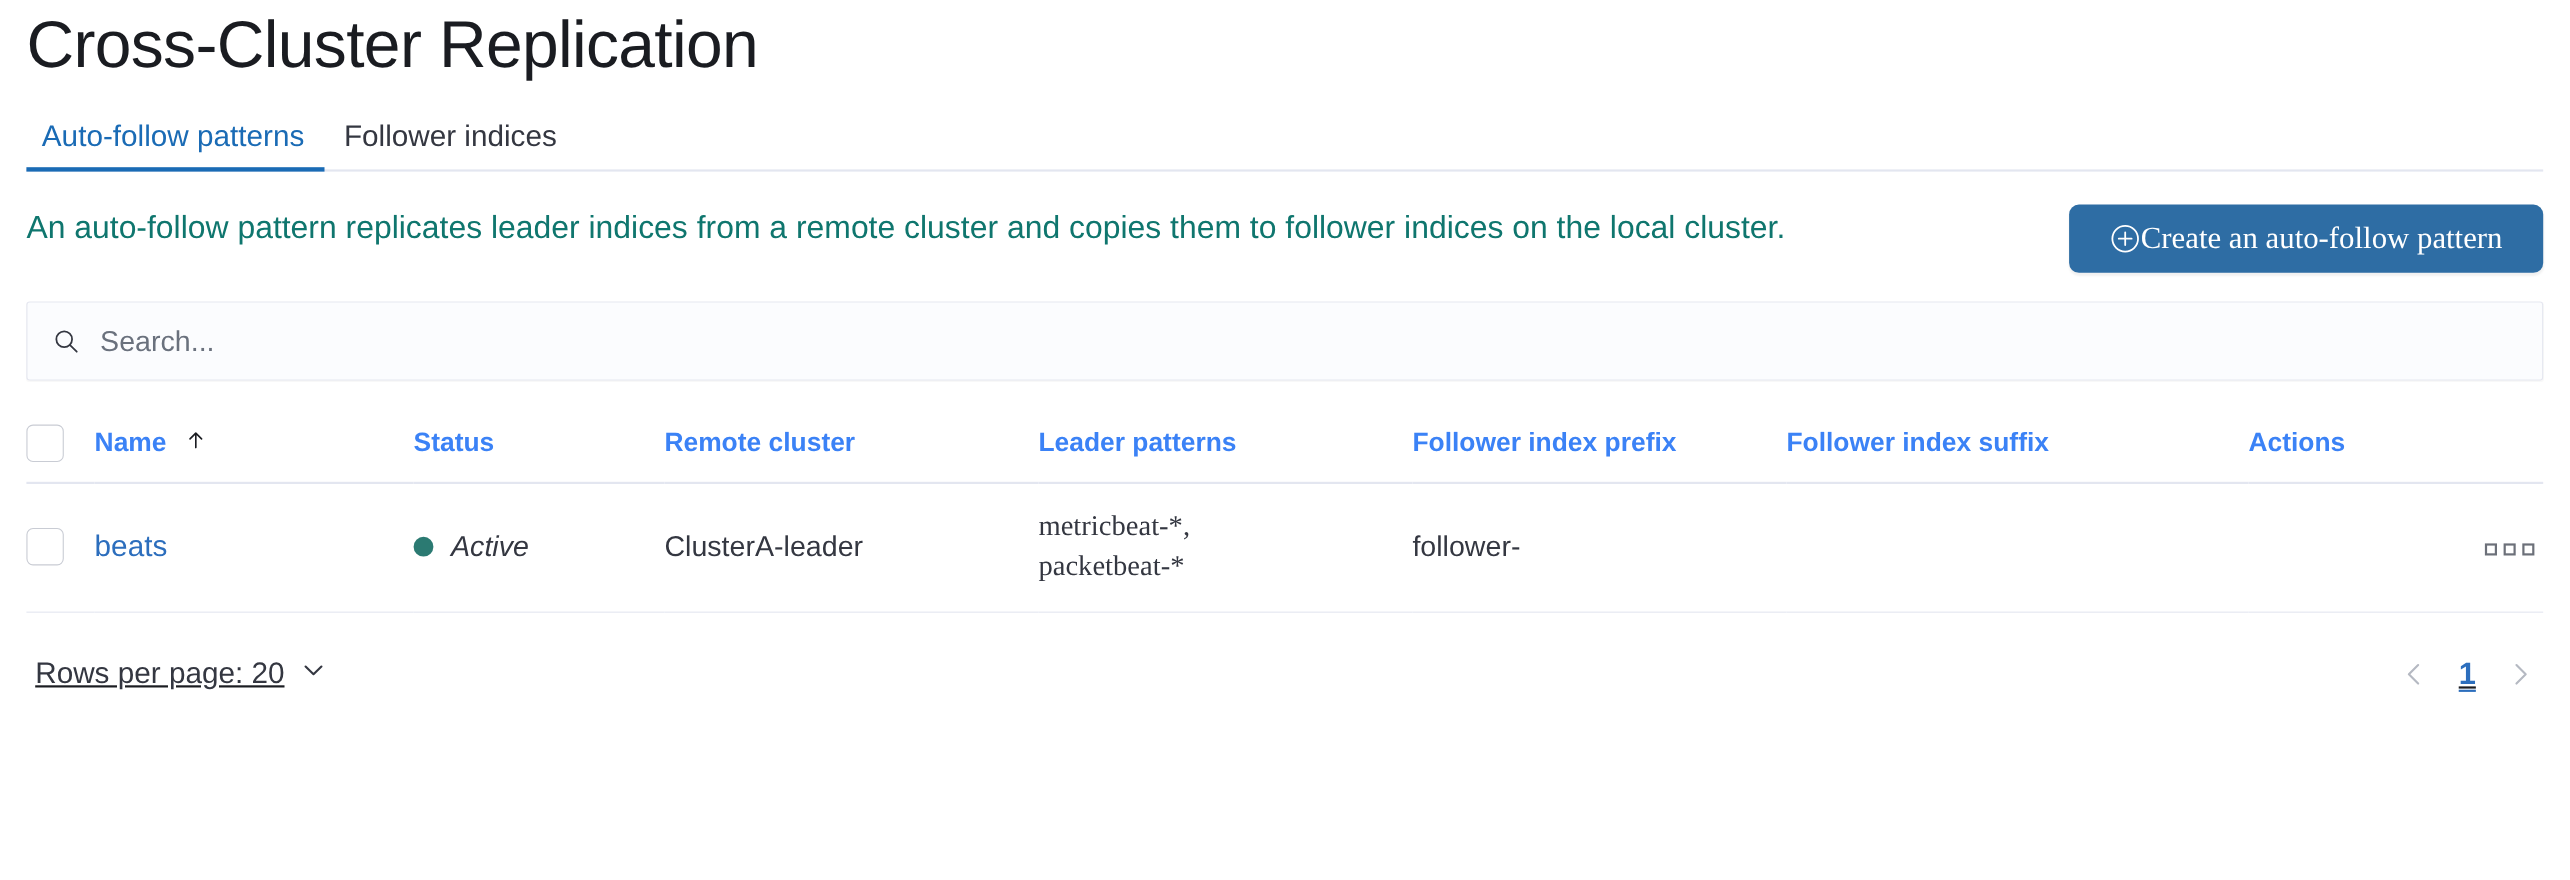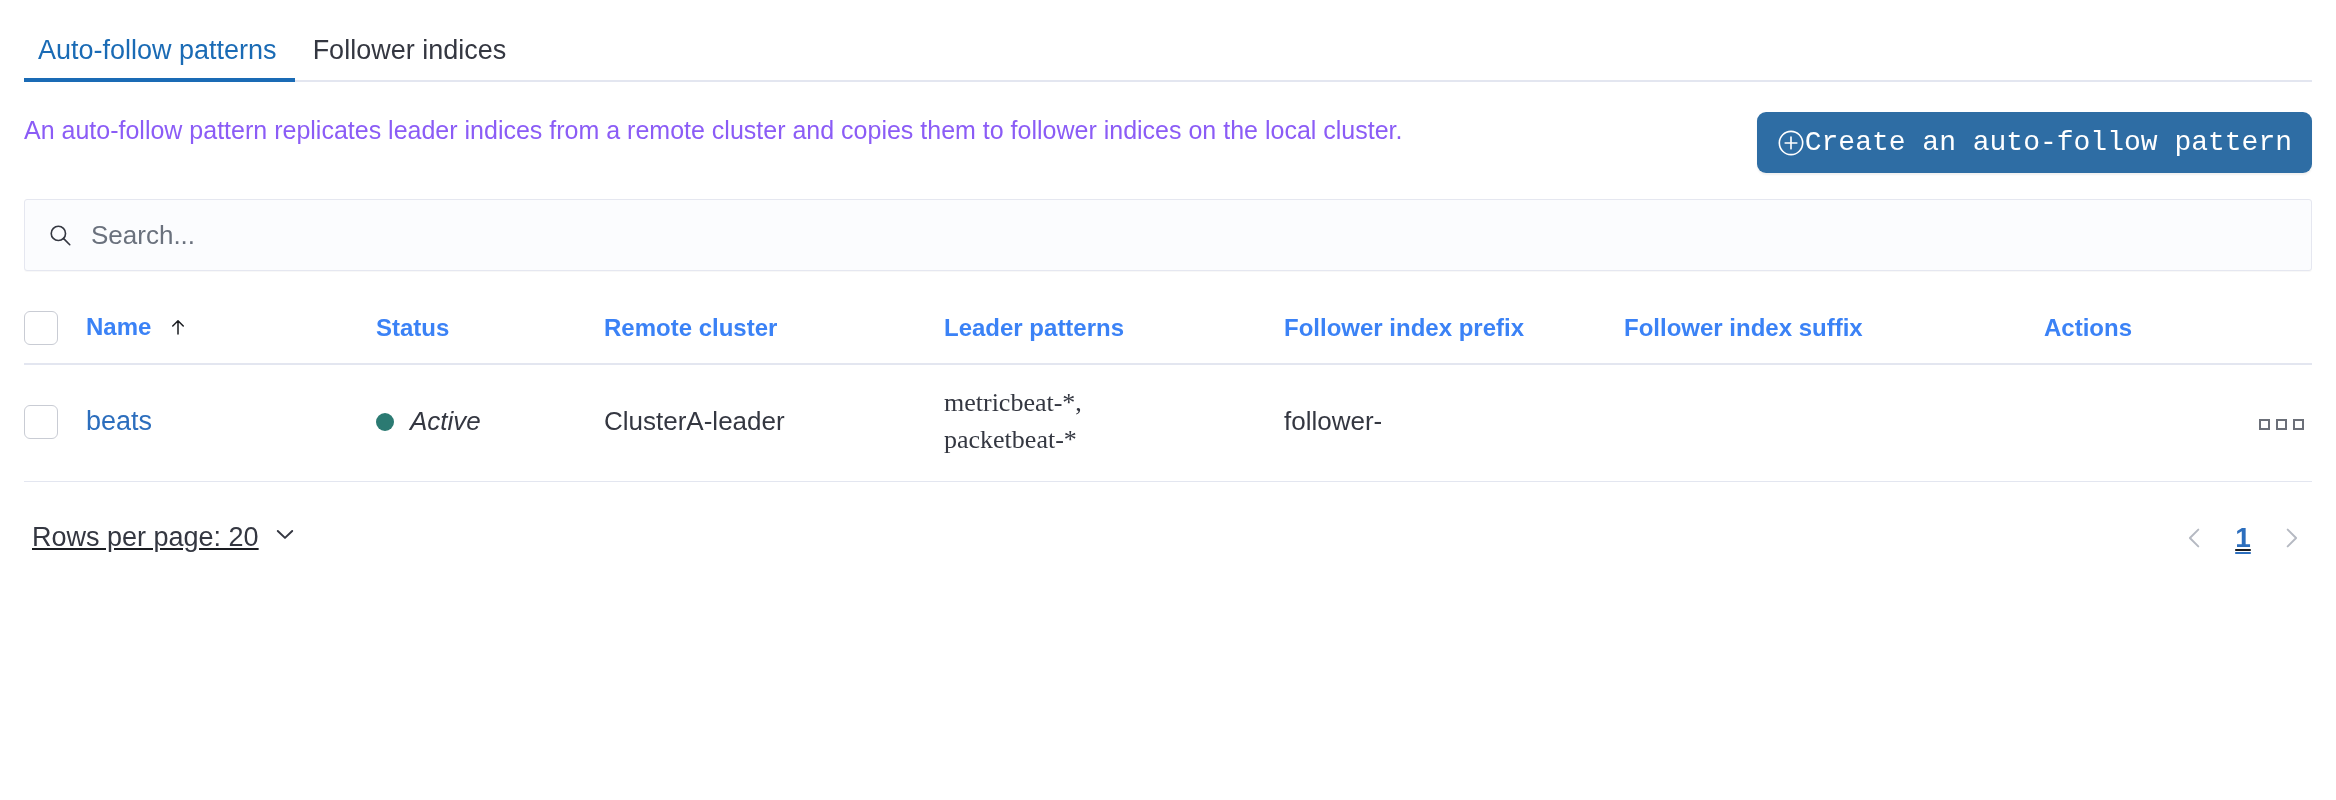--- a/index.html
+++ b/index.html
@@ -66,37 +66,37 @@
 
   
   .desc-row {
     display: flex;
     align-items: flex-start;
     justify-content: space-between;
     margin-top: 30px;
     gap: 40px;
   }
   .desc-text {
-    font-size: 25px;
+    font-size: 29px;
     line-height: 1.5;
-    color: #8b5cf6;
+    color: #0f766e;
     max-width: 1710px;
     font-weight: 400;
   }
   .create-btn {
     flex: none;
     display: inline-flex;
     align-items: center;
     background: #2e6da4;
     color: #ffffff;
     border: none;
     border-radius: 9px;
-    padding: 15px 20px;
+    padding: 15px 37px;
     font-size: 28px;
-    font-family: Liberation Mono, monospace;
+    font-family: Liberation Serif, serif;
     font-weight: 400;
     cursor: pointer;
     white-space: nowrap;
     box-shadow: 0 2px 2px rgba(0,0,0,0.06);
   }
   .create-btn .plus-circle {
     display: inline-flex;
     width: 28px; height: 28px;
     flex: none;
   }
@@ -245,20 +245,21 @@
     cursor: pointer;
     min-width: 22px;
     text-align: center;
   }
 </style>
 </head>
 <body>
 
 <div class="page">
 
+  <h1 class="page-title">Cross-Cluster Replication</h1>
 
   <div class="tabs">
     <button class="tab active">Auto-follow patterns</button>
     <button class="tab">Follower indices</button>
   </div>
 
   <div class="desc-row">
     <div class="desc-text">An auto-follow pattern replicates leader indices from a remote cluster and copies them to follower indices on the local cluster.</div>
     <button class="create-btn">
       <span class="plus-circle">

